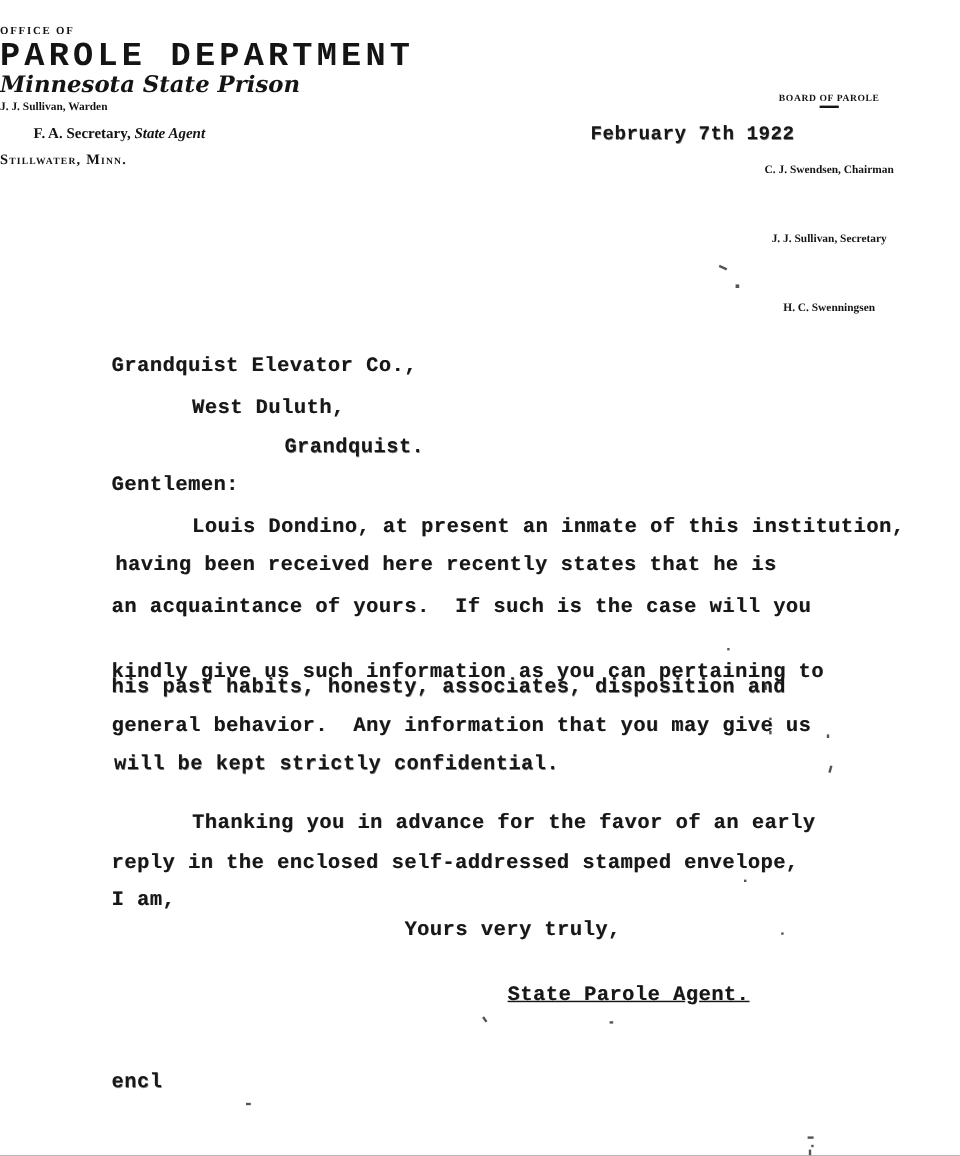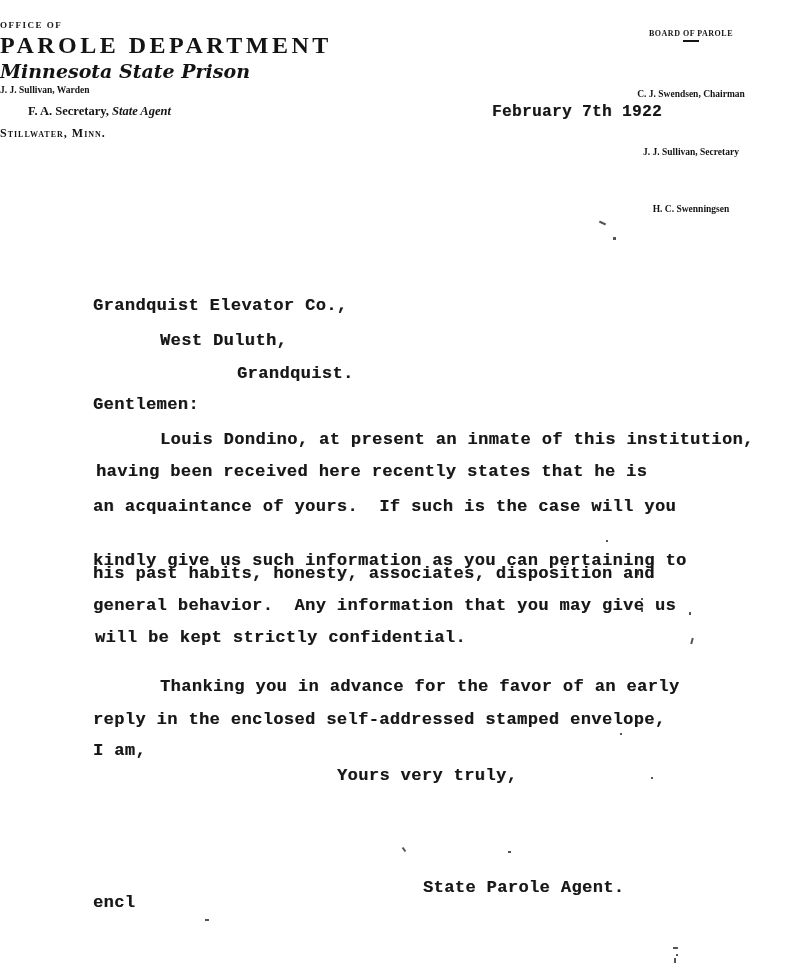--- a/index.html
+++ b/index.html
@@ -13,21 +13,21 @@
     overflow: hidden;
     font-family: "Liberation Serif", serif;
   }
 
   
   .lh-center { position: absolute; left: 0; right: 12px; text-align: left; }
   .office-line {
     top: 20px; font-size: 9px; font-weight: 700; letter-spacing: 1.5px;
   }
   .department {
-    top: 32px; font-size: 24px; font-weight: 700; letter-spacing: 3.5px;
+    top: 32px; font-size: 28px; font-weight: 700; letter-spacing: 3.5px; font-family: Liberation Mono, monospace;
   }
   .institution {
     top: 60px; font-size: 19px; font-style: italic; font-weight: 600;
     font-family: "DejaVu Serif", "Liberation Serif", serif;
   }
   .warden-line {
     top: 85px; font-size: 9.5px; font-weight: 700;
   }
   .city-line {
     top: 97px; font-size: 12px; font-weight: 700;
@@ -37,21 +37,21 @@
   .agent-left {
     position: absolute; left: 28px; top: 104px;
     font-size: 12.5px; font-weight: 700; white-space: nowrap;
   }
   .agent-left .title { font-style: italic; font-weight: 700; }
 
   .board-right {
     position: absolute; right: 34px; top: 29px; width: 150px;
     text-align: center;
   }
-  .board-title { font-size: 8px; font-weight: 700; letter-spacing: 0.5px; }
+  .board-title { font-size: 8px; font-weight: 700; letter-spacing: 0.5px; margin-top: 48px; }
   .board-rule {
     width: 16px; height: 2px; background: #141414; margin: 2px auto 3px auto;
   }
   .board-member { font-size: 9.5px; font-weight: 700; line-height: 10.5px; white-space: nowrap; margin-top: 47px; }
 
   
   .tline {
     position: absolute;
     font-family: "Liberation Mono", monospace;
     font-size: 17px;
@@ -104,21 +104,21 @@
   <div class="tline" style="left:93px;  top:564px;">his past habits, honesty, associates, disposition and</div>
   <div class="tline" style="left:93px;  top:596px;">general behavior.  Any information that you may give us</div>
   <div class="tline" style="left:160px; top:677px;">Thanking you in advance for the favor of an early</div>
 
   <div class="tline" style="left:95px;  top:628px;">will be kept strictly confidential.</div>
   <div class="tline" style="left:93px;  top:710px;">reply in the enclosed self-addressed stamped envelope,</div>
   <div class="tline" style="left:93px;  top:741px;">I am,</div>
 
   <div class="tline" style="left:337px; top:766px;">Yours very truly,</div>
 
-  <div class="tline" style="left:423px; top:878px;">State Parole Agent.</div>
+  <div class="tline" style="left:423px; top:820px;text-decoration:underline;">State Parole Agent.</div>
 
   <div class="tline" style="left:93px; top:893px;">encl</div>
 
   <div class="speck" style="left:599px; top:222px; width:7px; height:2px; transform:rotate(25deg);"></div>
   <div class="speck" style="left:613px; top:237px; width:3px; height:3px;"></div>
   <div class="speck" style="left:606px; top:540px; width:2px; height:2px;"></div>
   <div class="speck" style="left:637px; top:571px; width:2px; height:4px;"></div>
   <div class="speck" style="left:641px; top:598px; width:2px; height:2px;"></div>
   <div class="speck" style="left:641px; top:609px; width:2px; height:3px;"></div>
   <div class="speck" style="left:689px; top:612px; width:2px; height:3px;"></div>

